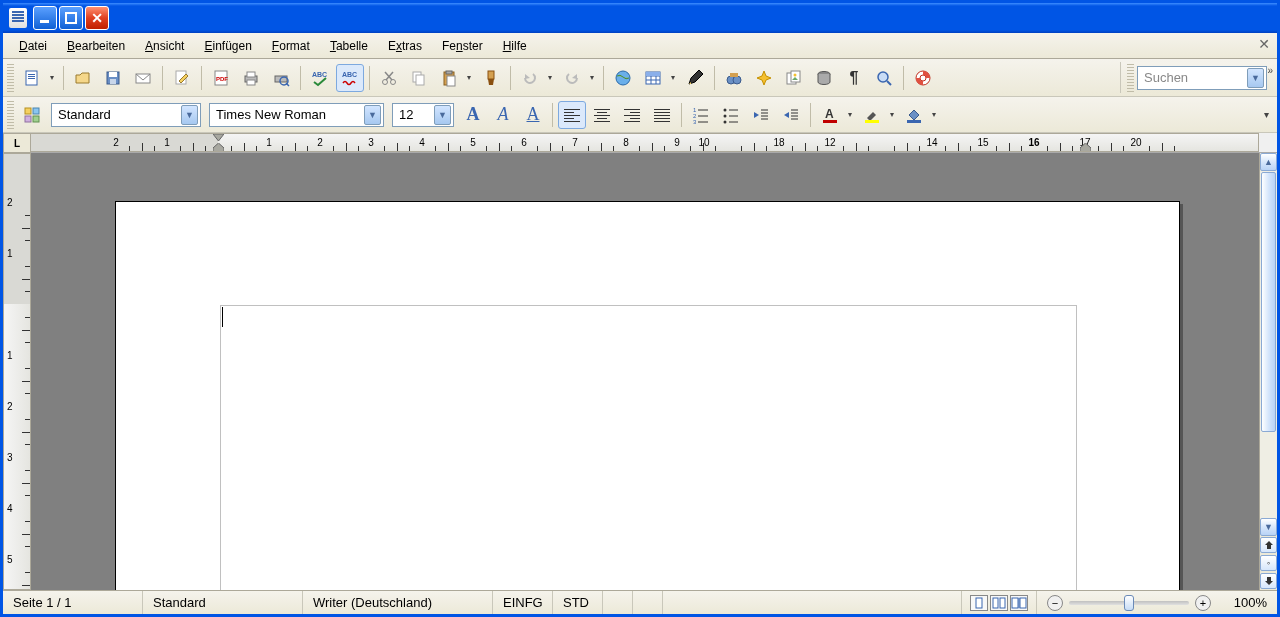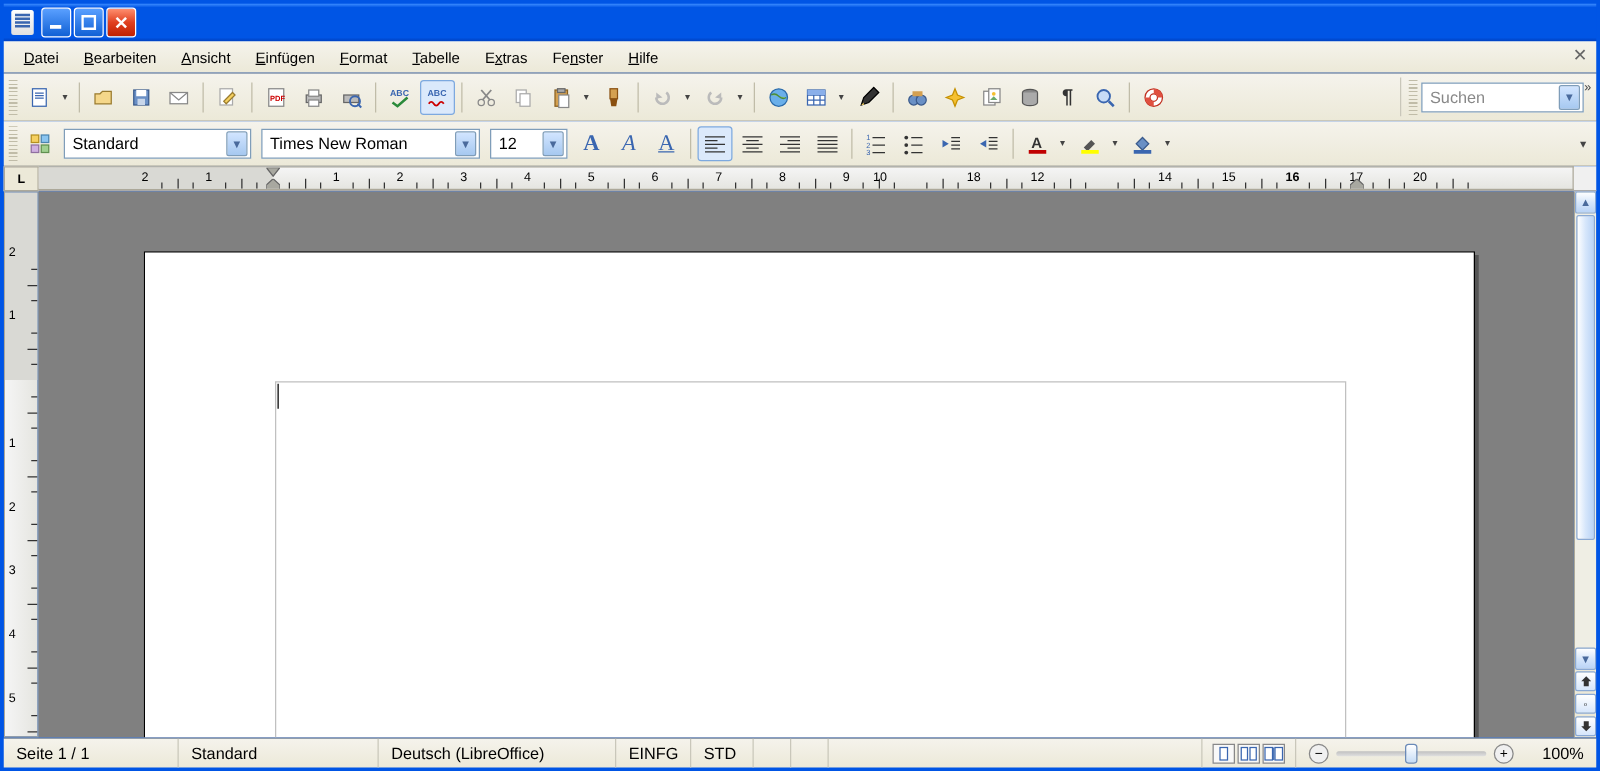--- a/index.html
+++ b/index.html
@@ -836,21 +836,21 @@
   </div>
 
   <div class="statusbar">
     <div class="status-cell" style="width:140px;">
         <span>Seite 1 / 1</span>
       </div>
     <div class="status-cell" style="width:160px;">
         <span>Standard</span>
       </div>
     <div class="status-cell" style="width:190px;">
-        <span>Deutsch (LibreOffice)</span>
+        <span>Writer (Deutschland)</span>
       </div>
     <div class="status-cell" style="width:60px;">
         <span>EINFG</span>
       </div>
     <div class="status-cell" style="width:50px;">
         <span>STD</span>
       </div>
     <div class="status-cell" style="width:30px;"></div>
     <div class="status-cell" style="width:30px;"></div>
     <div class="status-cell" style="flex:1;"></div>

